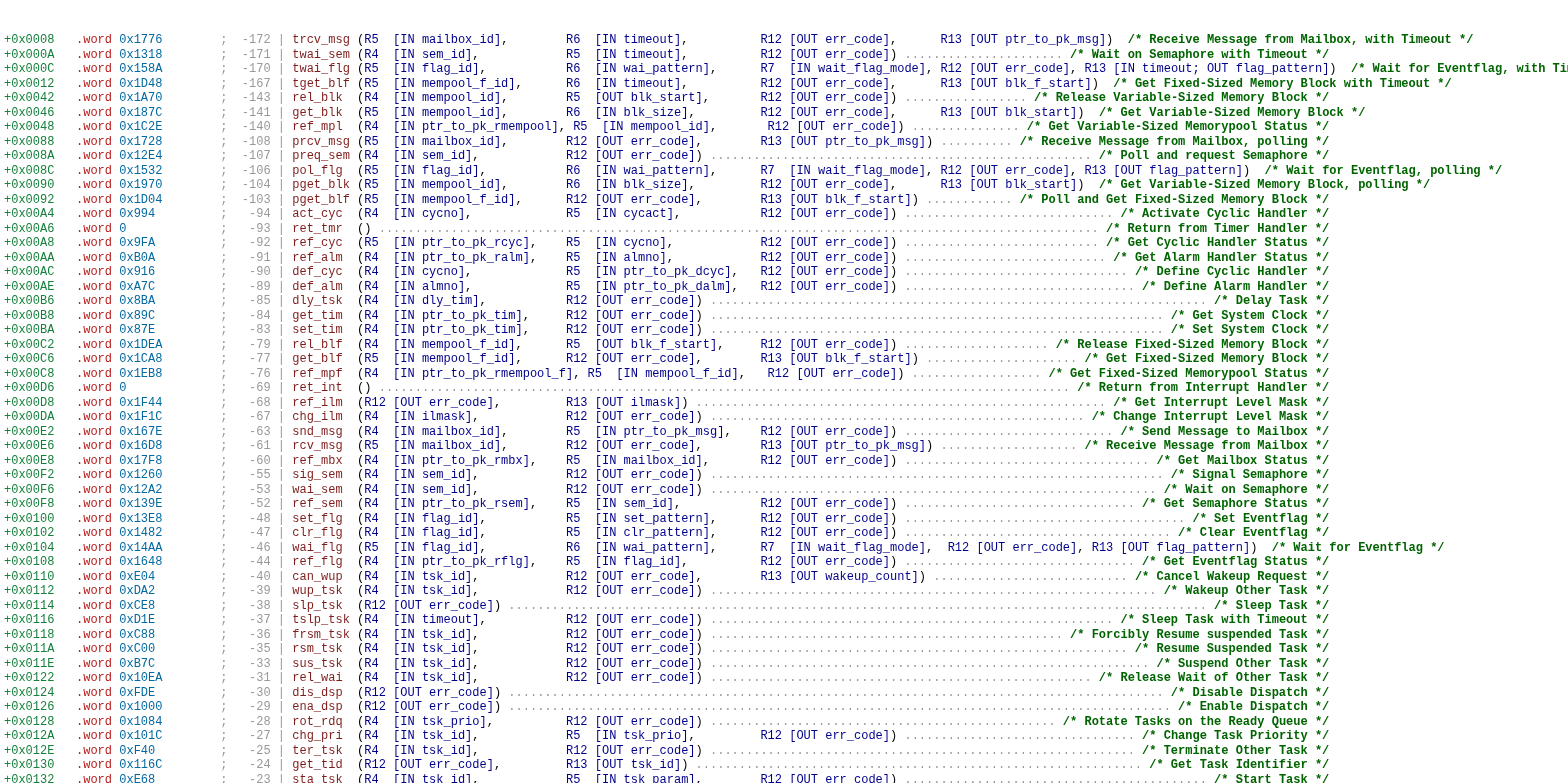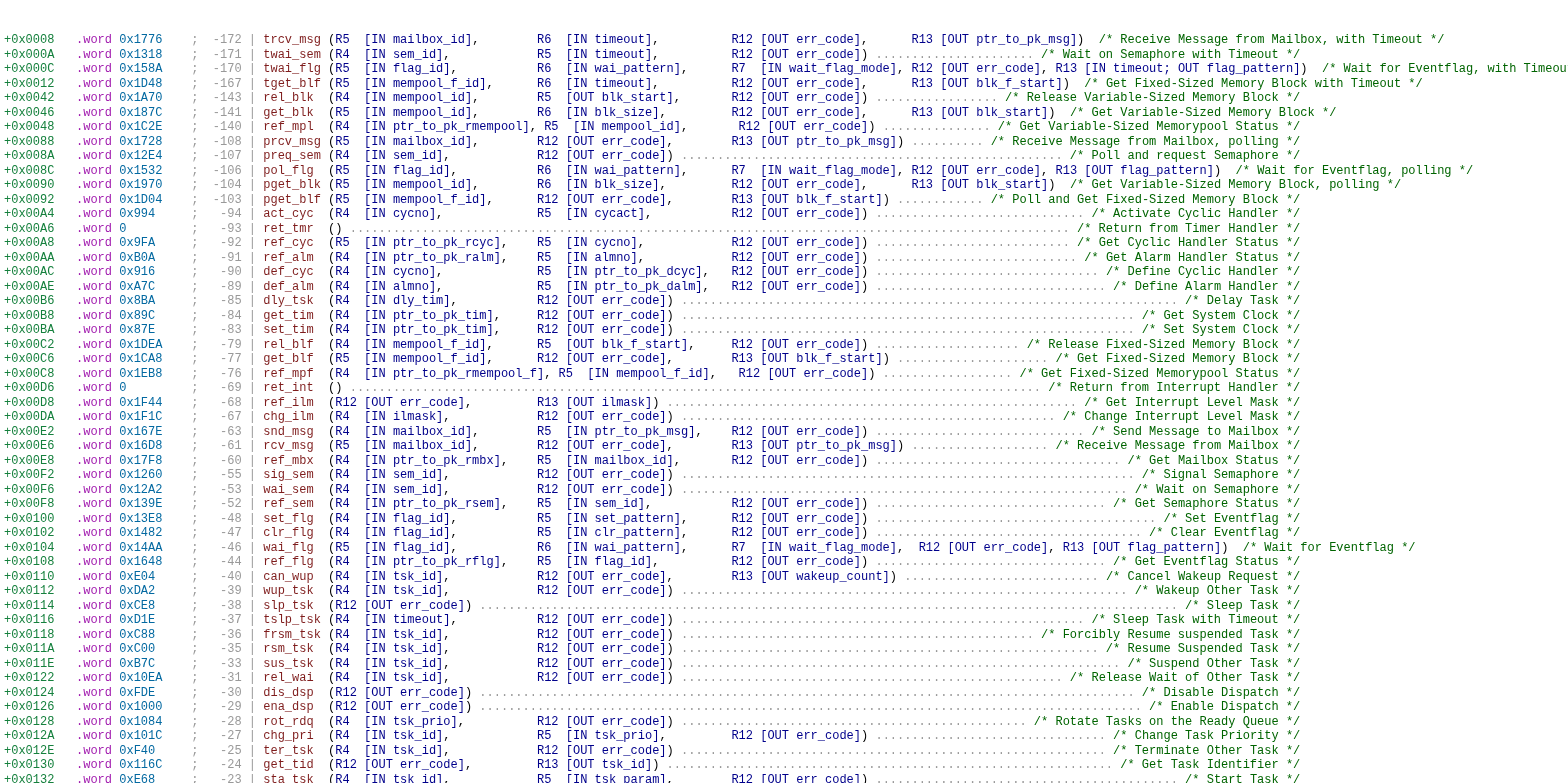--- a/index.html
+++ b/index.html
@@ -1,25 +1,25 @@
 <!DOCTYPE html>
 <html><head>
 <meta charset="utf-8">
 <style>
 * { margin: 0; padding: 0; box-sizing: border-box; }
 body { font-family: 'Courier New', monospace; font-size: 12px; background: #fff; white-space: pre; line-height: 14.5px; padding: 4px; }
 .row { display: block; }
 .offset { color: #15803d; }
-.word { color: #a21caf; font-family: Liberation Mono, monospace; }
+.word { color: #b91c1c; font-family: Liberation Mono, monospace; }
 .hex { color: #0369a1; }
-.idx { color: #999; }
+.idx { color: #999; margin-left: 29px; }
 .pipe { color: #999; }
 .fn { color: #7f1d1d; }
 .reg { color: #00008B; }
 .param { color: #00008B; }
 .dots { color: #999; }
-.cmt { color: #006400; }
+.cmt { color: #006400; font-weight: bold; }
 </style>
 </head>
 <body>
 
 <div id="listing"><div class="row"><span class="offset">+0x0008   </span><span class="word">.word </span><span class="hex">0x1776    </span><span class="idx">;  -172 </span><span class="pipe">|</span> <span class="fn">trcv_msg</span> <span>(<span class="reg">R5</span>  <span class="param">[IN mailbox_id]</span>,        <span class="reg">R6</span>  <span class="param">[IN timeout]</span>,          <span class="reg">R12</span> <span class="param">[OUT err_code]</span>,      <span class="reg">R13</span> <span class="param">[OUT ptr_to_pk_msg]</span>)</span><span class="dots">  </span><span class="cmt">/* Receive Message from Mailbox, with Timeout */</span></div><div class="row"><span class="offset">+0x000A   </span><span class="word">.word </span><span class="hex">0x1318    </span><span class="idx">;  -171 </span><span class="pipe">|</span> <span class="fn">twai_sem</span> <span>(<span class="reg">R4</span>  <span class="param">[IN sem_id]</span>,            <span class="reg">R5</span>  <span class="param">[IN timeout]</span>,          <span class="reg">R12</span> <span class="param">[OUT err_code]</span>)</span><span class="dots"> ...................... </span><span class="cmt">/* Wait on Semaphore with Timeout */</span></div><div class="row"><span class="offset">+0x000C   </span><span class="word">.word </span><span class="hex">0x158A    </span><span class="idx">;  -170 </span><span class="pipe">|</span> <span class="fn">twai_flg</span> <span>(<span class="reg">R5</span>  <span class="param">[IN flag_id]</span>,           <span class="reg">R6</span>  <span class="param">[IN wai_pattern]</span>,      <span class="reg">R7</span>  <span class="param">[IN wait_flag_mode]</span>, <span class="reg">R12</span> <span class="param">[OUT err_code]</span>, <span class="reg">R13</span> <span class="param">[IN timeout; OUT flag_pattern]</span>)</span><span class="dots">  </span><span class="cmt">/* Wait for Eventflag, with Timeout */</span></div><div class="row"><span class="offset">+0x0012   </span><span class="word">.word </span><span class="hex">0x1D48    </span><span class="idx">;  -167 </span><span class="pipe">|</span> <span class="fn">tget_blf</span> <span>(<span class="reg">R5</span>  <span class="param">[IN mempool_f_id]</span>,      <span class="reg">R6</span>  <span class="param">[IN timeout]</span>,          <span class="reg">R12</span> <span class="param">[OUT err_code]</span>,      <span class="reg">R13</span> <span class="param">[OUT blk_f_start]</span>)</span><span class="dots">  </span><span class="cmt">/* Get Fixed-Sized Memory Block with Timeout */</span></div><div class="row"><span class="offset">+0x0042   </span><span class="word">.word </span><span class="hex">0x1A70    </span><span class="idx">;  -143 </span><span class="pipe">|</span> <span class="fn">rel_blk </span> <span>(<span class="reg">R4</span>  <span class="param">[IN mempool_id]</span>,        <span class="reg">R5</span>  <span class="param">[OUT blk_start]</span>,       <span class="reg">R12</span> <span class="param">[OUT err_code]</span>)</span><span class="dots"> ................. </span><span class="cmt">/* Release Variable-Sized Memory Block */</span></div><div class="row"><span class="offset">+0x0046   </span><span class="word">.word </span><span class="hex">0x187C    </span><span class="idx">;  -141 </span><span class="pipe">|</span> <span class="fn">get_blk </span> <span>(<span class="reg">R5</span>  <span class="param">[IN mempool_id]</span>,        <span class="reg">R6</span>  <span class="param">[IN blk_size]</span>,         <span class="reg">R12</span> <span class="param">[OUT err_code]</span>,      <span class="reg">R13</span> <span class="param">[OUT blk_start]</span>)</span><span class="dots">  </span><span class="cmt">/* Get Variable-Sized Memory Block */</span></div><div class="row"><span class="offset">+0x0048   </span><span class="word">.word </span><span class="hex">0x1C2E    </span><span class="idx">;  -140 </span><span class="pipe">|</span> <span class="fn">ref_mpl </span> <span>(<span class="reg">R4</span>  <span class="param">[IN ptr_to_pk_rmempool]</span>, <span class="reg">R5</span>  <span class="param">[IN mempool_id]</span>,       <span class="reg">R12</span> <span class="param">[OUT err_code]</span>)</span><span class="dots"> ............... </span><span class="cmt">/* Get Variable-Sized Memorypool Status */</span></div><div class="row"><span class="offset">+0x0088   </span><span class="word">.word </span><span class="hex">0x1728    </span><span class="idx">;  -108 </span><span class="pipe">|</span> <span class="fn">prcv_msg</span> <span>(<span class="reg">R5</span>  <span class="param">[IN mailbox_id]</span>,        <span class="reg">R12</span> <span class="param">[OUT err_code]</span>,        <span class="reg">R13</span> <span class="param">[OUT ptr_to_pk_msg]</span>)</span><span class="dots"> .......... </span><span class="cmt">/* Receive Message from Mailbox, polling */</span></div><div class="row"><span class="offset">+0x008A   </span><span class="word">.word </span><span class="hex">0x12E4    </span><span class="idx">;  -107 </span><span class="pipe">|</span> <span class="fn">preq_sem</span> <span>(<span class="reg">R4</span>  <span class="param">[IN sem_id]</span>,            <span class="reg">R12</span> <span class="param">[OUT err_code]</span>)</span><span class="dots"> ..................................................... </span><span class="cmt">/* Poll and request Semaphore */</span></div><div class="row"><span class="offset">+0x008C   </span><span class="word">.word </span><span class="hex">0x1532    </span><span class="idx">;  -106 </span><span class="pipe">|</span> <span class="fn">pol_flg </span> <span>(<span class="reg">R5</span>  <span class="param">[IN flag_id]</span>,           <span class="reg">R6</span>  <span class="param">[IN wai_pattern]</span>,      <span class="reg">R7</span>  <span class="param">[IN wait_flag_mode]</span>, <span class="reg">R12</span> <span class="param">[OUT err_code]</span>, <span class="reg">R13</span> <span class="param">[OUT flag_pattern]</span>)</span><span class="dots">  </span><span class="cmt">/* Wait for Eventflag, polling */</span></div><div class="row"><span class="offset">+0x0090   </span><span class="word">.word </span><span class="hex">0x1970    </span><span class="idx">;  -104 </span><span class="pipe">|</span> <span class="fn">pget_blk</span> <span>(<span class="reg">R5</span>  <span class="param">[IN mempool_id]</span>,        <span class="reg">R6</span>  <span class="param">[IN blk_size]</span>,         <span class="reg">R12</span> <span class="param">[OUT err_code]</span>,      <span class="reg">R13</span> <span class="param">[OUT blk_start]</span>)</span><span class="dots">  </span><span class="cmt">/* Get Variable-Sized Memory Block, polling */</span></div><div class="row"><span class="offset">+0x0092   </span><span class="word">.word </span><span class="hex">0x1D04    </span><span class="idx">;  -103 </span><span class="pipe">|</span> <span class="fn">pget_blf</span> <span>(<span class="reg">R5</span>  <span class="param">[IN mempool_f_id]</span>,      <span class="reg">R12</span> <span class="param">[OUT err_code]</span>,        <span class="reg">R13</span> <span class="param">[OUT blk_f_start]</span>)</span><span class="dots"> ............ </span><span class="cmt">/* Poll and Get Fixed-Sized Memory Block */</span></div><div class="row"><span class="offset">+0x00A4   </span><span class="word">.word </span><span class="hex">0x994     </span><span class="idx">;   -94 </span><span class="pipe">|</span> <span class="fn">act_cyc </span> <span>(<span class="reg">R4</span>  <span class="param">[IN cycno]</span>,             <span class="reg">R5</span>  <span class="param">[IN cycact]</span>,           <span class="reg">R12</span> <span class="param">[OUT err_code]</span>)</span><span class="dots"> ............................. </span><span class="cmt">/* Activate Cyclic Handler */</span></div><div class="row"><span class="offset">+0x00A6   </span><span class="word">.word </span><span class="hex">0         </span><span class="idx">;   -93 </span><span class="pipe">|</span> <span class="fn">ret_tmr </span> <span>()</span><span class="dots"> .................................................................................................... </span><span class="cmt">/* Return from Timer Handler */</span></div><div class="row"><span class="offset">+0x00A8   </span><span class="word">.word </span><span class="hex">0x9FA     </span><span class="idx">;   -92 </span><span class="pipe">|</span> <span class="fn">ref_cyc </span> <span>(<span class="reg">R5</span>  <span class="param">[IN ptr_to_pk_rcyc]</span>,    <span class="reg">R5</span>  <span class="param">[IN cycno]</span>,            <span class="reg">R12</span> <span class="param">[OUT err_code]</span>)</span><span class="dots"> ........................... </span><span class="cmt">/* Get Cyclic Handler Status */</span></div><div class="row"><span class="offset">+0x00AA   </span><span class="word">.word </span><span class="hex">0xB0A     </span><span class="idx">;   -91 </span><span class="pipe">|</span> <span class="fn">ref_alm </span> <span>(<span class="reg">R4</span>  <span class="param">[IN ptr_to_pk_ralm]</span>,    <span class="reg">R5</span>  <span class="param">[IN almno]</span>,            <span class="reg">R12</span> <span class="param">[OUT err_code]</span>)</span><span class="dots"> ............................ </span><span class="cmt">/* Get Alarm Handler Status */</span></div><div class="row"><span class="offset">+0x00AC   </span><span class="word">.word </span><span class="hex">0x916     </span><span class="idx">;   -90 </span><span class="pipe">|</span> <span class="fn">def_cyc </span> <span>(<span class="reg">R4</span>  <span class="param">[IN cycno]</span>,             <span class="reg">R5</span>  <span class="param">[IN ptr_to_pk_dcyc]</span>,   <span class="reg">R12</span> <span class="param">[OUT err_code]</span>)</span><span class="dots"> ............................... </span><span class="cmt">/* Define Cyclic Handler */</span></div><div class="row"><span class="offset">+0x00AE   </span><span class="word">.word </span><span class="hex">0xA7C     </span><span class="idx">;   -89 </span><span class="pipe">|</span> <span class="fn">def_alm </span> <span>(<span class="reg">R4</span>  <span class="param">[IN almno]</span>,             <span class="reg">R5</span>  <span class="param">[IN ptr_to_pk_dalm]</span>,   <span class="reg">R12</span> <span class="param">[OUT err_code]</span>)</span><span class="dots"> ................................ </span><span class="cmt">/* Define Alarm Handler */</span></div><div class="row"><span class="offset">+0x00B6   </span><span class="word">.word </span><span class="hex">0x8BA     </span><span class="idx">;   -85 </span><span class="pipe">|</span> <span class="fn">dly_tsk </span> <span>(<span class="reg">R4</span>  <span class="param">[IN dly_tim]</span>,           <span class="reg">R12</span> <span class="param">[OUT err_code]</span>)</span><span class="dots"> ..................................................................... </span><span class="cmt">/* Delay Task */</span></div><div class="row"><span class="offset">+0x00B8   </span><span class="word">.word </span><span class="hex">0x89C     </span><span class="idx">;   -84 </span><span class="pipe">|</span> <span class="fn">get_tim </span> <span>(<span class="reg">R4</span>  <span class="param">[IN ptr_to_pk_tim]</span>,     <span class="reg">R12</span> <span class="param">[OUT err_code]</span>)</span><span class="dots"> ............................................................... </span><span class="cmt">/* Get System Clock */</span></div><div class="row"><span class="offset">+0x00BA   </span><span class="word">.word </span><span class="hex">0x87E     </span><span class="idx">;   -83 </span><span class="pipe">|</span> <span class="fn">set_tim </span> <span>(<span class="reg">R4</span>  <span class="param">[IN ptr_to_pk_tim]</span>,     <span class="reg">R12</span> <span class="param">[OUT err_code]</span>)</span><span class="dots"> ............................................................... </span><span class="cmt">/* Set System Clock */</span></div><div class="row"><span class="offset">+0x00C2   </span><span class="word">.word </span><span class="hex">0x1DEA    </span><span class="idx">;   -79 </span><span class="pipe">|</span> <span class="fn">rel_blf </span> <span>(<span class="reg">R4</span>  <span class="param">[IN mempool_f_id]</span>,      <span class="reg">R5</span>  <span class="param">[OUT blk_f_start]</span>,     <span class="reg">R12</span> <span class="param">[OUT err_code]</span>)</span><span class="dots"> .................... </span><span class="cmt">/* Release Fixed-Sized Memory Block */</span></div><div class="row"><span class="offset">+0x00C6   </span><span class="word">.word </span><span class="hex">0x1CA8    </span><span class="idx">;   -77 </span><span class="pipe">|</span> <span class="fn">get_blf </span> <span>(<span class="reg">R5</span>  <span class="param">[IN mempool_f_id]</span>,      <span class="reg">R12</span> <span class="param">[OUT err_code]</span>,        <span class="reg">R13</span> <span class="param">[OUT blk_f_start]</span>)</span><span class="dots"> ..................... </span><span class="cmt">/* Get Fixed-Sized Memory Block */</span></div><div class="row"><span class="offset">+0x00C8   </span><span class="word">.word </span><span class="hex">0x1EB8    </span><span class="idx">;   -76 </span><span class="pipe">|</span> <span class="fn">ref_mpf </span> <span>(<span class="reg">R4</span>  <span class="param">[IN ptr_to_pk_rmempool_f]</span>, <span class="reg">R5</span>  <span class="param">[IN mempool_f_id]</span>,   <span class="reg">R12</span> <span class="param">[OUT err_code]</span>)</span><span class="dots"> .................. </span><span class="cmt">/* Get Fixed-Sized Memorypool Status */</span></div><div class="row"><span class="offset">+0x00D6   </span><span class="word">.word </span><span class="hex">0         </span><span class="idx">;   -69 </span><span class="pipe">|</span> <span class="fn">ret_int </span> <span>()</span><span class="dots"> ................................................................................................ </span><span class="cmt">/* Return from Interrupt Handler */</span></div><div class="row"><span class="offset">+0x00D8   </span><span class="word">.word </span><span class="hex">0x1F44    </span><span class="idx">;   -68 </span><span class="pipe">|</span> <span class="fn">ref_ilm </span> <span>(<span class="reg">R12</span> <span class="param">[OUT err_code]</span>,         <span class="reg">R13</span> <span class="param">[OUT ilmask]</span>)</span><span class="dots"> ......................................................... </span><span class="cmt">/* Get Interrupt Level Mask */</span></div><div class="row"><span class="offset">+0x00DA   </span><span class="word">.word </span><span class="hex">0x1F1C    </span><span class="idx">;   -67 </span><span class="pipe">|</span> <span class="fn">chg_ilm </span> <span>(<span class="reg">R4</span>  <span class="param">[IN ilmask]</span>,            <span class="reg">R12</span> <span class="param">[OUT err_code]</span>)</span><span class="dots"> .................................................... </span><span class="cmt">/* Change Interrupt Level Mask */</span></div><div class="row"><span class="offset">+0x00E2   </span><span class="word">.word </span><span class="hex">0x167E    </span><span class="idx">;   -63 </span><span class="pipe">|</span> <span class="fn">snd_msg </span> <span>(<span class="reg">R4</span>  <span class="param">[IN mailbox_id]</span>,        <span class="reg">R5</span>  <span class="param">[IN ptr_to_pk_msg]</span>,    <span class="reg">R12</span> <span class="param">[OUT err_code]</span>)</span><span class="dots"> ............................. </span><span class="cmt">/* Send Message to Mailbox */</span></div><div class="row"><span class="offset">+0x00E6   </span><span class="word">.word </span><span class="hex">0x16D8    </span><span class="idx">;   -61 </span><span class="pipe">|</span> <span class="fn">rcv_msg </span> <span>(<span class="reg">R5</span>  <span class="param">[IN mailbox_id]</span>,        <span class="reg">R12</span> <span class="param">[OUT err_code]</span>,        <span class="reg">R13</span> <span class="param">[OUT ptr_to_pk_msg]</span>)</span><span class="dots"> ................... </span><span class="cmt">/* Receive Message from Mailbox */</span></div><div class="row"><span class="offset">+0x00E8   </span><span class="word">.word </span><span class="hex">0x17F8    </span><span class="idx">;   -60 </span><span class="pipe">|</span> <span class="fn">ref_mbx </span> <span>(<span class="reg">R4</span>  <span class="param">[IN ptr_to_pk_rmbx]</span>,    <span class="reg">R5</span>  <span class="param">[IN mailbox_id]</span>,       <span class="reg">R12</span> <span class="param">[OUT err_code]</span>)</span><span class="dots"> .................................. </span><span class="cmt">/* Get Mailbox Status */</span></div><div class="row"><span class="offset">+0x00F2   </span><span class="word">.word </span><span class="hex">0x1260    </span><span class="idx">;   -55 </span><span class="pipe">|</span> <span class="fn">sig_sem </span> <span>(<span class="reg">R4</span>  <span class="param">[IN sem_id]</span>,            <span class="reg">R12</span> <span class="param">[OUT err_code]</span>)</span><span class="dots"> ............................................................... </span><span class="cmt">/* Signal Semaphore */</span></div><div class="row"><span class="offset">+0x00F6   </span><span class="word">.word </span><span class="hex">0x12A2    </span><span class="idx">;   -53 </span><span class="pipe">|</span> <span class="fn">wai_sem </span> <span>(<span class="reg">R4</span>  <span class="param">[IN sem_id]</span>,            <span class="reg">R12</span> <span class="param">[OUT err_code]</span>)</span><span class="dots"> .............................................................. </span><span class="cmt">/* Wait on Semaphore */</span></div><div class="row"><span class="offset">+0x00F8   </span><span class="word">.word </span><span class="hex">0x139E    </span><span class="idx">;   -52 </span><span class="pipe">|</span> <span class="fn">ref_sem </span> <span>(<span class="reg">R4</span>  <span class="param">[IN ptr_to_pk_rsem]</span>,    <span class="reg">R5</span>  <span class="param">[IN sem_id]</span>,           <span class="reg">R12</span> <span class="param">[OUT err_code]</span>)</span><span class="dots"> ................................ </span><span class="cmt">/* Get Semaphore Status */</span></div><div class="row"><span class="offset">+0x0100   </span><span class="word">.word </span><span class="hex">0x13E8    </span><span class="idx">;   -48 </span><span class="pipe">|</span> <span class="fn">set_flg </span> <span>(<span class="reg">R4</span>  <span class="param">[IN flag_id]</span>,           <span class="reg">R5</span>  <span class="param">[IN set_pattern]</span>,      <span class="reg">R12</span> <span class="param">[OUT err_code]</span>)</span><span class="dots"> ....................................... </span><span class="cmt">/* Set Eventflag */</span></div><div class="row"><span class="offset">+0x0102   </span><span class="word">.word </span><span class="hex">0x1482    </span><span class="idx">;   -47 </span><span class="pipe">|</span> <span class="fn">clr_flg </span> <span>(<span class="reg">R4</span>  <span class="param">[IN flag_id]</span>,           <span class="reg">R5</span>  <span class="param">[IN clr_pattern]</span>,      <span class="reg">R12</span> <span class="param">[OUT err_code]</span>)</span><span class="dots"> ..................................... </span><span class="cmt">/* Clear Eventflag */</span></div><div class="row"><span class="offset">+0x0104   </span><span class="word">.word </span><span class="hex">0x14AA    </span><span class="idx">;   -46 </span><span class="pipe">|</span> <span class="fn">wai_flg </span> <span>(<span class="reg">R5</span>  <span class="param">[IN flag_id]</span>,           <span class="reg">R6</span>  <span class="param">[IN wai_pattern]</span>,      <span class="reg">R7</span>  <span class="param">[IN wait_flag_mode]</span>,  <span class="reg">R12</span> <span class="param">[OUT err_code]</span>, <span class="reg">R13</span> <span class="param">[OUT flag_pattern]</span>)</span><span class="dots">  </span><span class="cmt">/* Wait for Eventflag */</span></div><div class="row"><span class="offset">+0x0108   </span><span class="word">.word </span><span class="hex">0x1648    </span><span class="idx">;   -44 </span><span class="pipe">|</span> <span class="fn">ref_flg </span> <span>(<span class="reg">R4</span>  <span class="param">[IN ptr_to_pk_rflg]</span>,    <span class="reg">R5</span>  <span class="param">[IN flag_id]</span>,          <span class="reg">R12</span> <span class="param">[OUT err_code]</span>)</span><span class="dots"> ................................ </span><span class="cmt">/* Get Eventflag Status */</span></div><div class="row"><span class="offset">+0x0110   </span><span class="word">.word </span><span class="hex">0xE04     </span><span class="idx">;   -40 </span><span class="pipe">|</span> <span class="fn">can_wup </span> <span>(<span class="reg">R4</span>  <span class="param">[IN tsk_id]</span>,            <span class="reg">R12</span> <span class="param">[OUT err_code]</span>,        <span class="reg">R13</span> <span class="param">[OUT wakeup_count]</span>)</span><span class="dots"> ........................... </span><span class="cmt">/* Cancel Wakeup Request */</span></div><div class="row"><span class="offset">+0x0112   </span><span class="word">.word </span><span class="hex">0xDA2     </span><span class="idx">;   -39 </span><span class="pipe">|</span> <span class="fn">wup_tsk </span> <span>(<span class="reg">R4</span>  <span class="param">[IN tsk_id]</span>,            <span class="reg">R12</span> <span class="param">[OUT err_code]</span>)</span><span class="dots"> .............................................................. </span><span class="cmt">/* Wakeup Other Task */</span></div><div class="row"><span class="offset">+0x0114   </span><span class="word">.word </span><span class="hex">0xCE8     </span><span class="idx">;   -38 </span><span class="pipe">|</span> <span class="fn">slp_tsk </span> <span>(<span class="reg">R12</span> <span class="param">[OUT err_code]</span>)</span><span class="dots"> ................................................................................................. </span><span class="cmt">/* Sleep Task */</span></div><div class="row"><span class="offset">+0x0116   </span><span class="word">.word </span><span class="hex">0xD1E     </span><span class="idx">;   -37 </span><span class="pipe">|</span> <span class="fn">tslp_tsk</span> <span>(<span class="reg">R4</span>  <span class="param">[IN timeout]</span>,           <span class="reg">R12</span> <span class="param">[OUT err_code]</span>)</span><span class="dots"> ........................................................ </span><span class="cmt">/* Sleep Task with Timeout */</span></div><div class="row"><span class="offset">+0x0118   </span><span class="word">.word </span><span class="hex">0xC88     </span><span class="idx">;   -36 </span><span class="pipe">|</span> <span class="fn">frsm_tsk</span> <span>(<span class="reg">R4</span>  <span class="param">[IN tsk_id]</span>,            <span class="reg">R12</span> <span class="param">[OUT err_code]</span>)</span><span class="dots"> ................................................. </span><span class="cmt">/* Forcibly Resume suspended Task */</span></div><div class="row"><span class="offset">+0x011A   </span><span class="word">.word </span><span class="hex">0xC00     </span><span class="idx">;   -35 </span><span class="pipe">|</span> <span class="fn">rsm_tsk </span> <span>(<span class="reg">R4</span>  <span class="param">[IN tsk_id]</span>,            <span class="reg">R12</span> <span class="param">[OUT err_code]</span>)</span><span class="dots"> .......................................................... </span><span class="cmt">/* Resume Suspended Task */</span></div><div class="row"><span class="offset">+0x011E   </span><span class="word">.word </span><span class="hex">0xB7C     </span><span class="idx">;   -33 </span><span class="pipe">|</span> <span class="fn">sus_tsk </span> <span>(<span class="reg">R4</span>  <span class="param">[IN tsk_id]</span>,            <span class="reg">R12</span> <span class="param">[OUT err_code]</span>)</span><span class="dots"> ............................................................. </span><span class="cmt">/* Suspend Other Task */</span></div><div class="row"><span class="offset">+0x0122   </span><span class="word">.word </span><span class="hex">0x10EA    </span><span class="idx">;   -31 </span><span class="pipe">|</span> <span class="fn">rel_wai </span> <span>(<span class="reg">R4</span>  <span class="param">[IN tsk_id]</span>,            <span class="reg">R12</span> <span class="param">[OUT err_code]</span>)</span><span class="dots"> ..................................................... </span><span class="cmt">/* Release Wait of Other Task */</span></div><div class="row"><span class="offset">+0x0124   </span><span class="word">.word </span><span class="hex">0xFDE     </span><span class="idx">;   -30 </span><span class="pipe">|</span> <span class="fn">dis_dsp </span> <span>(<span class="reg">R12</span> <span class="param">[OUT err_code]</span>)</span><span class="dots"> ........................................................................................... </span><span class="cmt">/* Disable Dispatch */</span></div><div class="row"><span class="offset">+0x0126   </span><span class="word">.word </span><span class="hex">0x1000    </span><span class="idx">;   -29 </span><span class="pipe">|</span> <span class="fn">ena_dsp </span> <span>(<span class="reg">R12</span> <span class="param">[OUT err_code]</span>)</span><span class="dots"> ............................................................................................ </span><span class="cmt">/* Enable Dispatch */</span></div><div class="row"><span class="offset">+0x0128   </span><span class="word">.word </span><span class="hex">0x1084    </span><span class="idx">;   -28 </span><span class="pipe">|</span> <span class="fn">rot_rdq </span> <span>(<span class="reg">R4</span>  <span class="param">[IN tsk_prio]</span>,          <span class="reg">R12</span> <span class="param">[OUT err_code]</span>)</span><span class="dots"> ................................................ </span><span class="cmt">/* Rotate Tasks on the Ready Queue */</span></div><div class="row"><span class="offset">+0x012A   </span><span class="word">.word </span><span class="hex">0x101C    </span><span class="idx">;   -27 </span><span class="pipe">|</span> <span class="fn">chg_pri </span> <span>(<span class="reg">R4</span>  <span class="param">[IN tsk_id]</span>,            <span class="reg">R5</span>  <span class="param">[IN tsk_prio]</span>,         <span class="reg">R12</span> <span class="param">[OUT err_code]</span>)</span><span class="dots"> ................................ </span><span class="cmt">/* Change Task Priority */</span></div><div class="row"><span class="offset">+0x012E   </span><span class="word">.word </span><span class="hex">0xF40     </span><span class="idx">;   -25 </span><span class="pipe">|</span> <span class="fn">ter_tsk </span> <span>(<span class="reg">R4</span>  <span class="param">[IN tsk_id]</span>,            <span class="reg">R12</span> <span class="param">[OUT err_code]</span>)</span><span class="dots"> ........................................................... </span><span class="cmt">/* Terminate Other Task */</span></div><div class="row"><span class="offset">+0x0130   </span><span class="word">.word </span><span class="hex">0x116C    </span><span class="idx">;   -24 </span><span class="pipe">|</span> <span class="fn">get_tid </span> <span>(<span class="reg">R12</span> <span class="param">[OUT err_code]</span>,         <span class="reg">R13</span> <span class="param">[OUT tsk_id]</span>)</span><span class="dots"> .............................................................. </span><span class="cmt">/* Get Task Identifier */</span></div><div class="row"><span class="offset">+0x0132   </span><span class="word">.word </span><span class="hex">0xE68     </span><span class="idx">;   -23 </span><span class="pipe">|</span> <span class="fn">sta_tsk </span> <span>(<span class="reg">R4</span>  <span class="param">[IN tsk_id]</span>,            <span class="reg">R5</span>  <span class="param">[IN tsk_param]</span>,        <span class="reg">R12</span> <span class="param">[OUT err_code]</span>)</span><span class="dots"> .......................................... </span><span class="cmt">/* Start Task */</span></div></div>
 
 
 </body></html>

